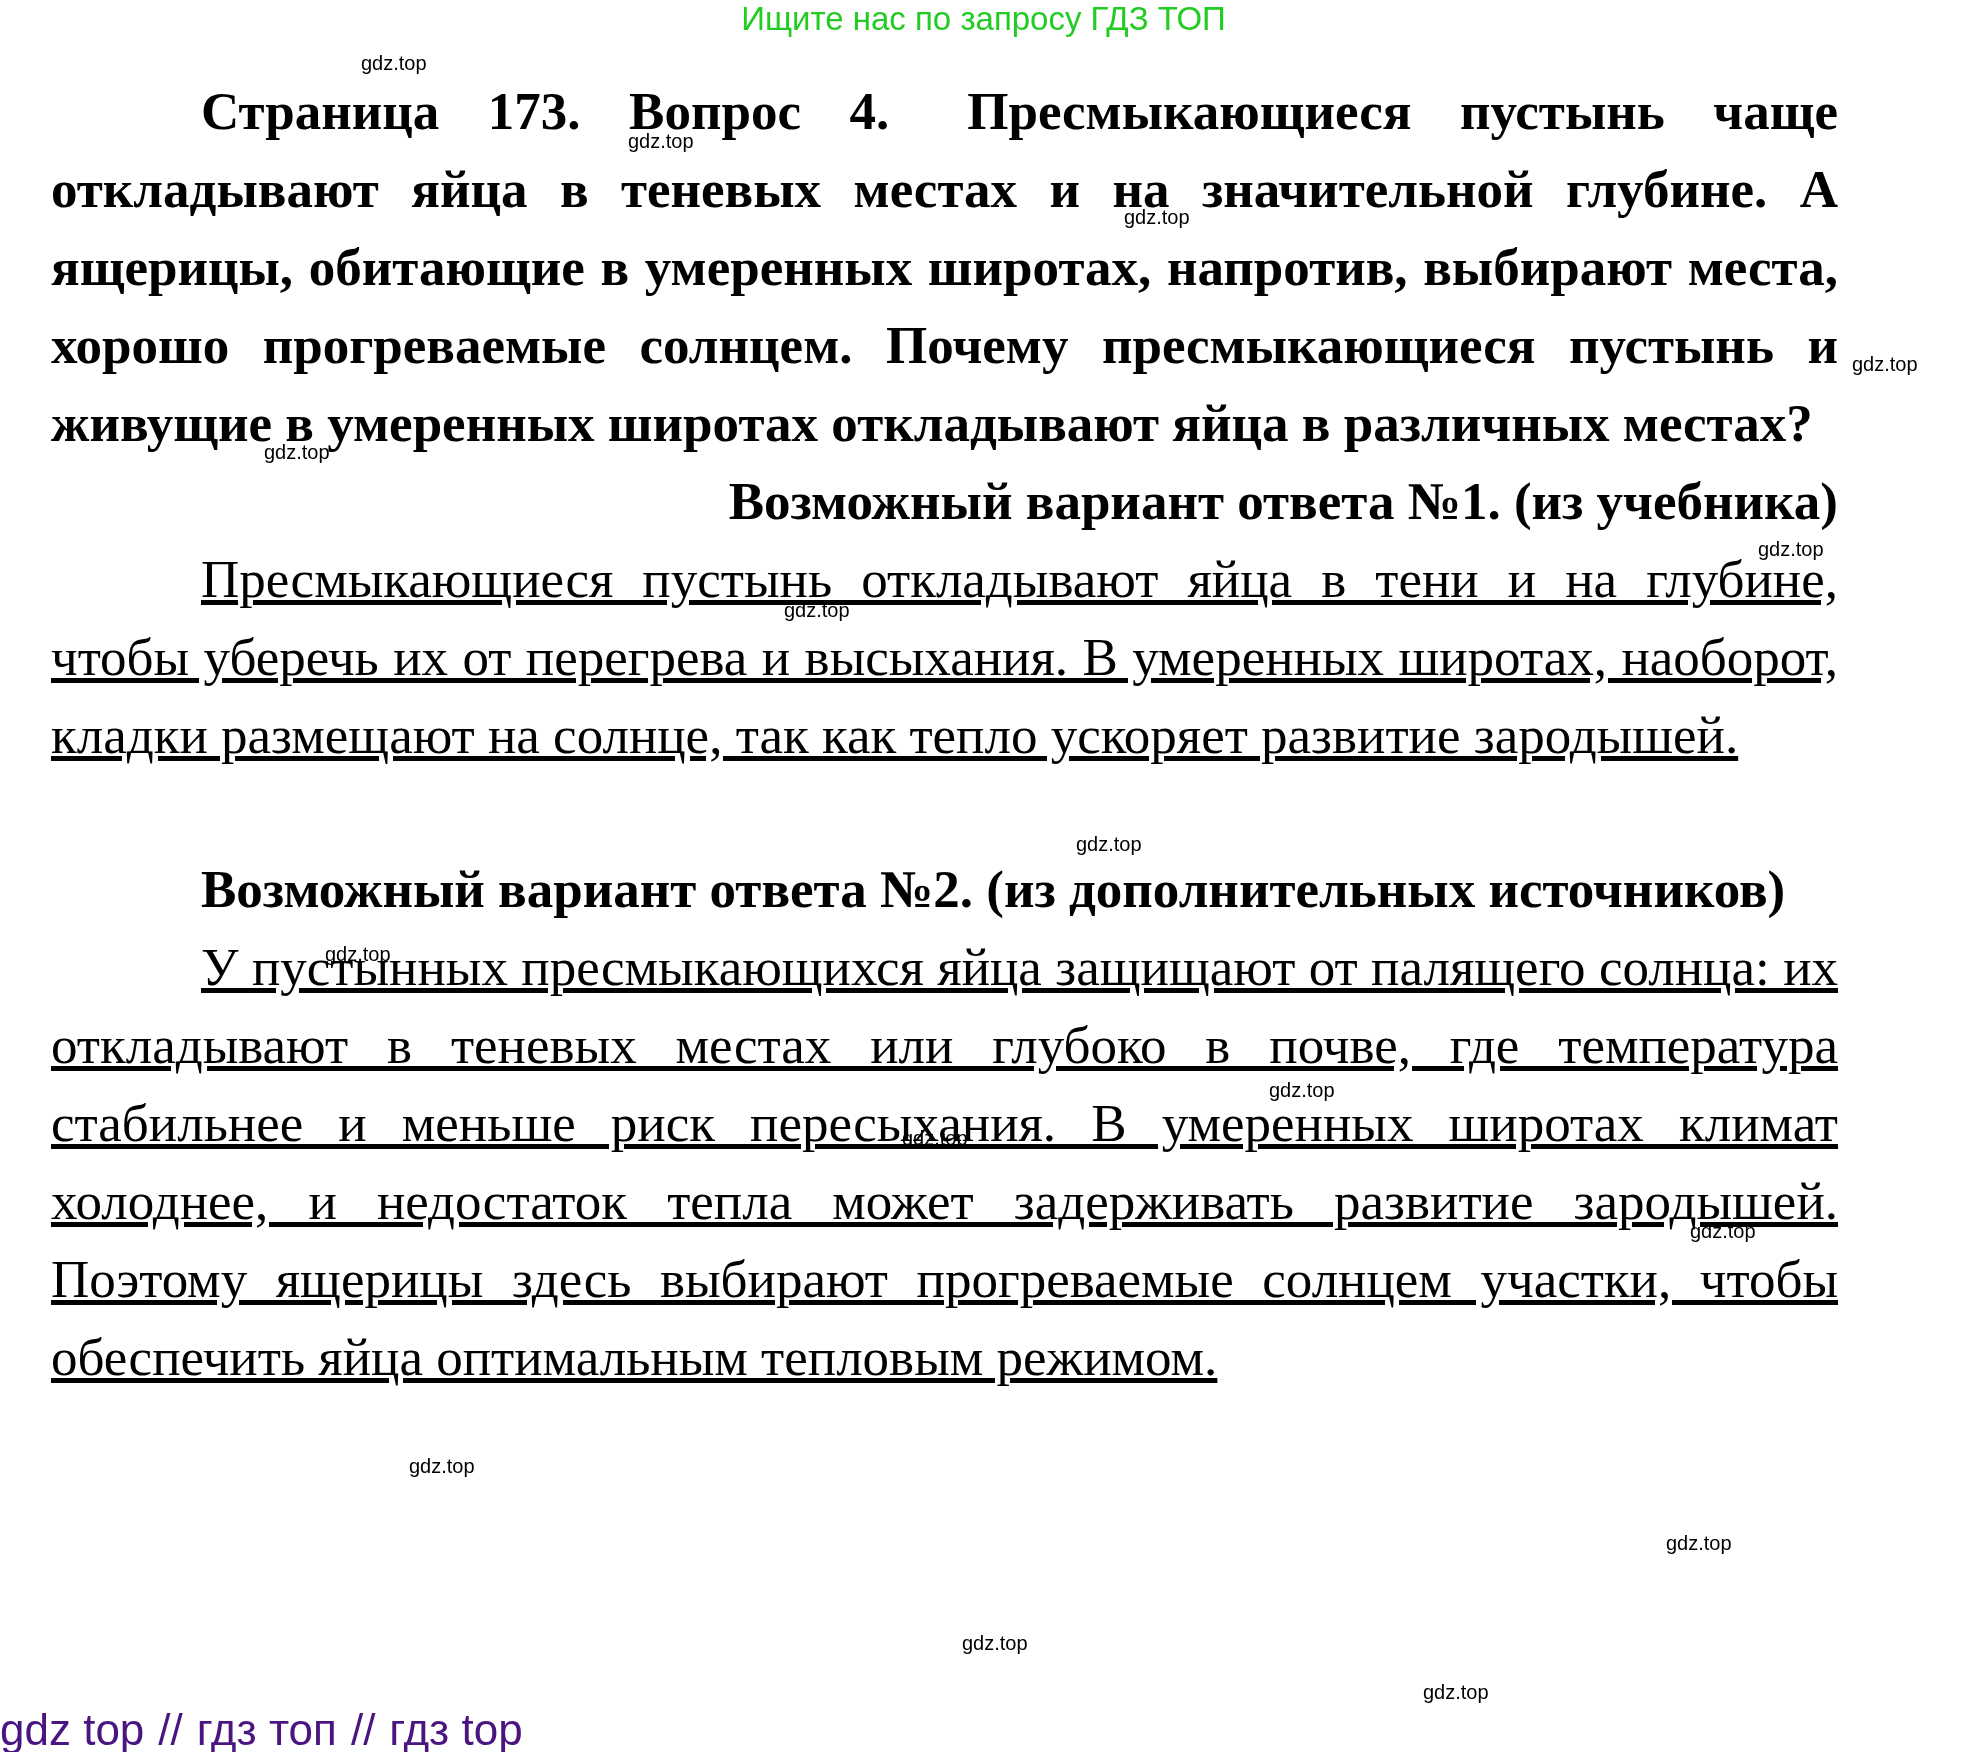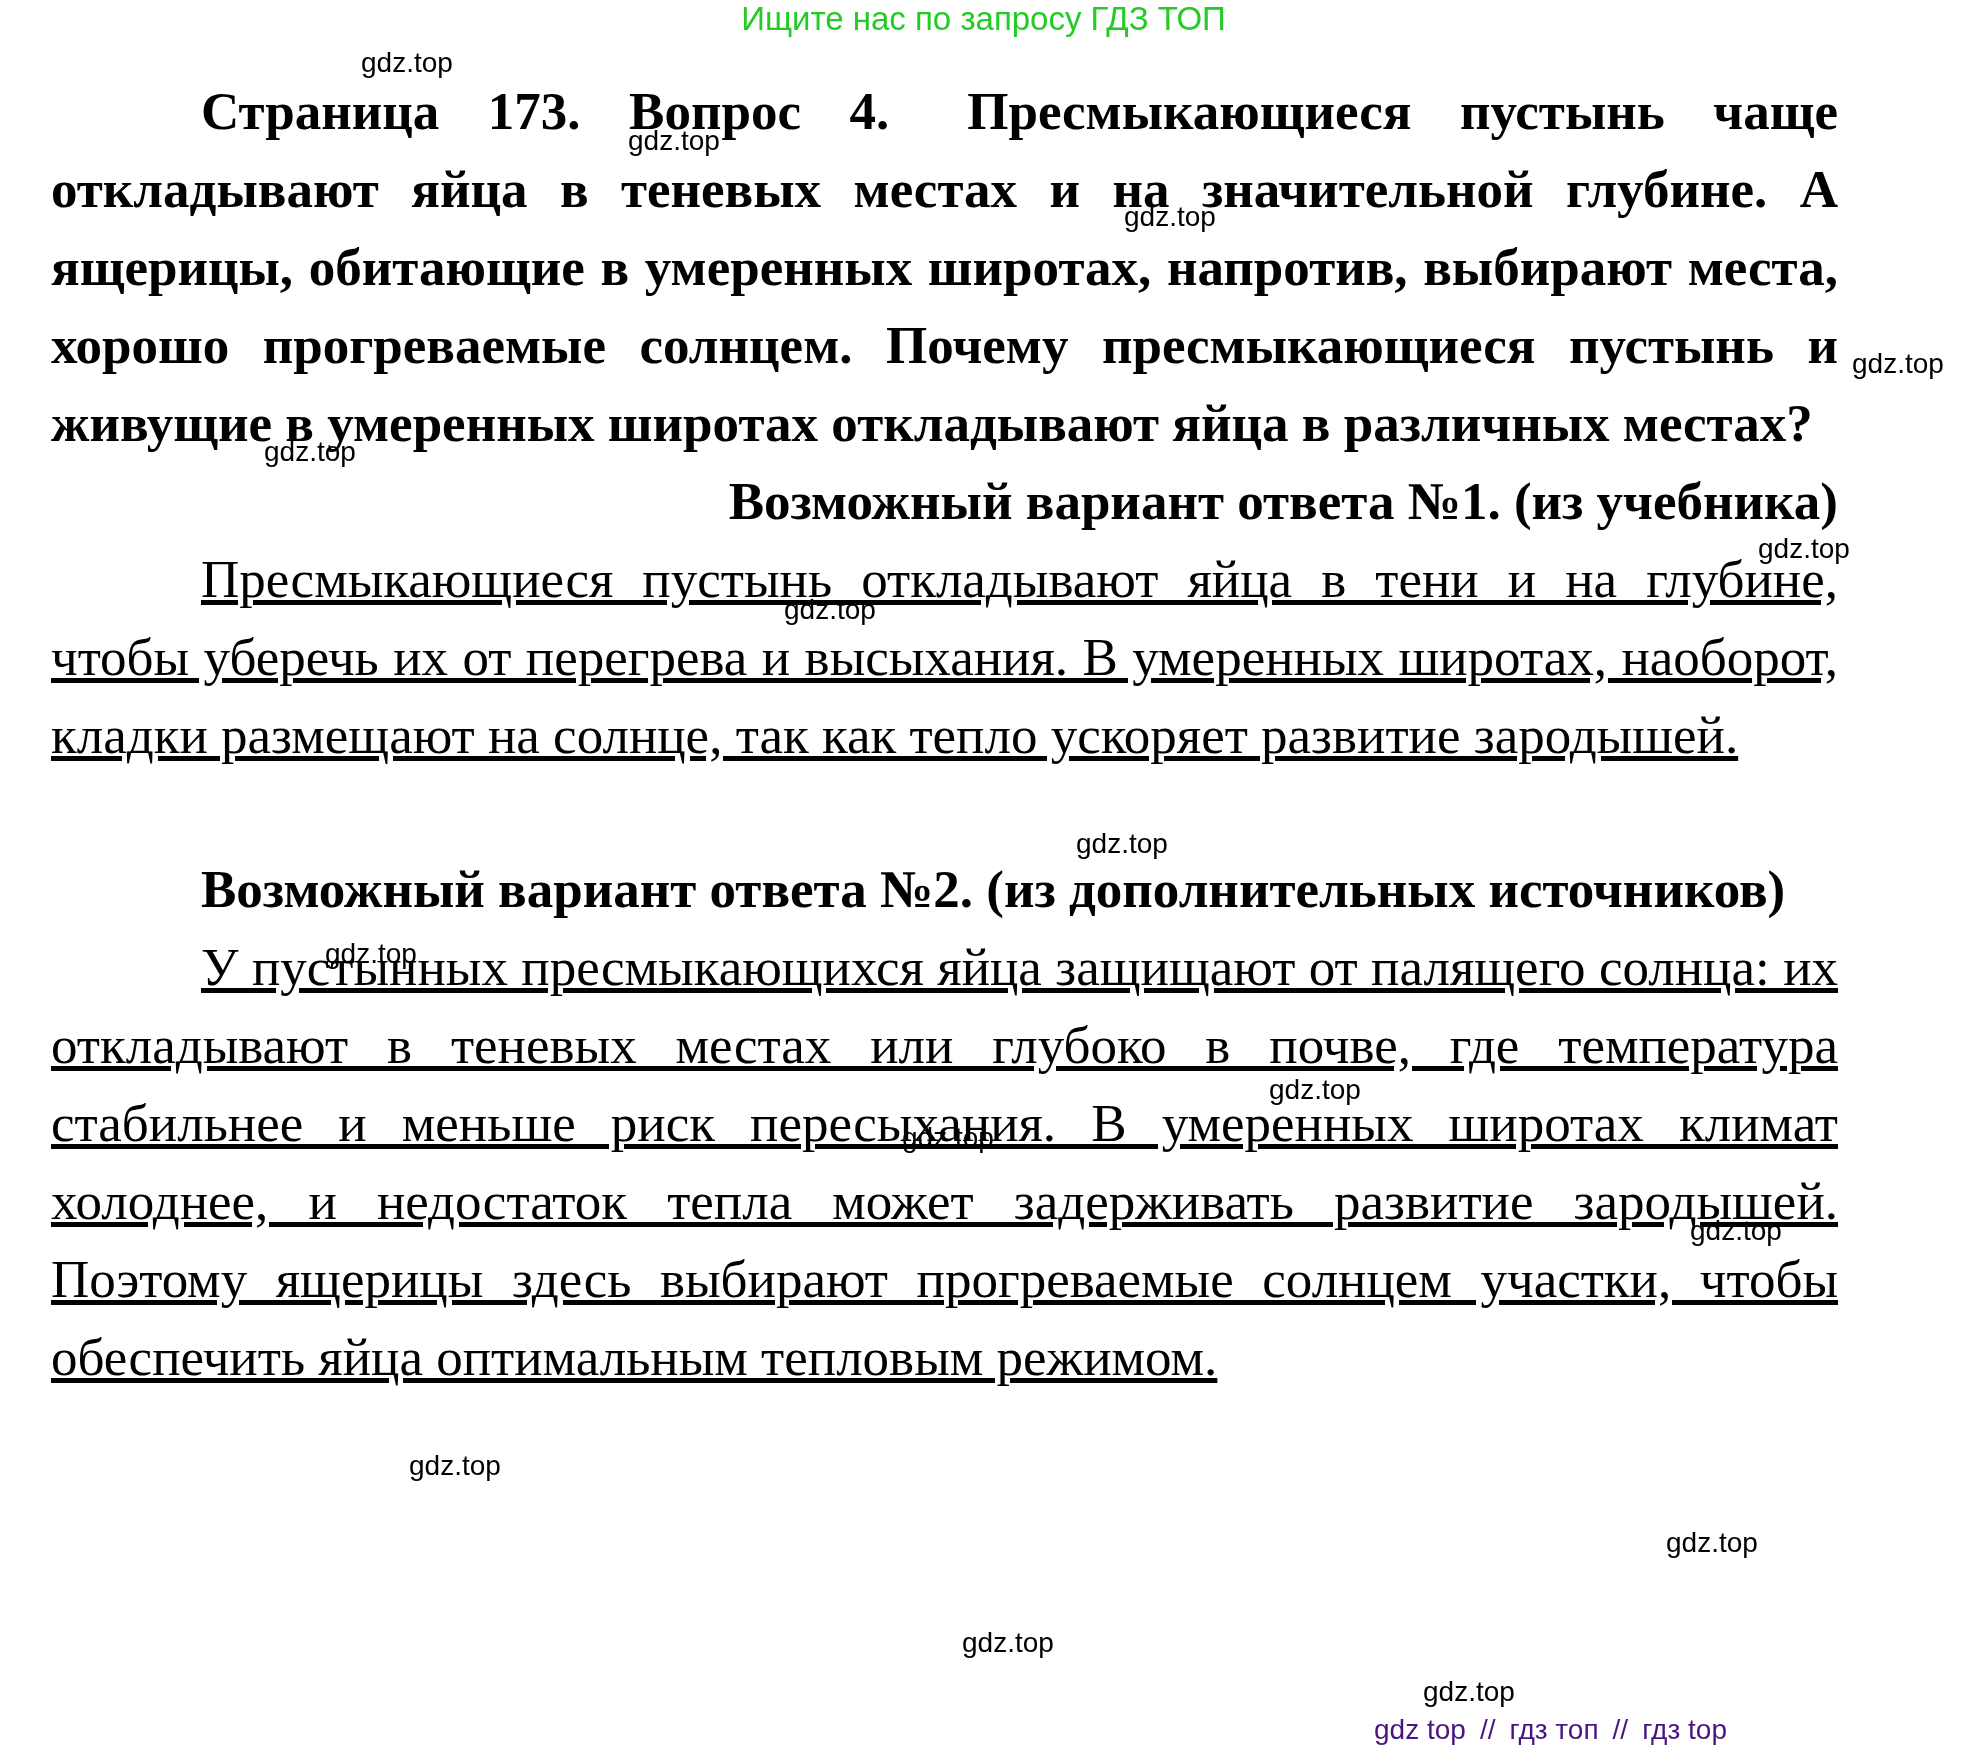--- a/index.html
+++ b/index.html
@@ -15,25 +15,25 @@
       font-size: 53px; line-height: 78px;
     }
     .question { font-weight: bold; text-align: justify; text-align-last: left; margin: 0; }
     .question .lead { padding-left: 150px; }
     .ans-heading { font-weight: bold; margin: 0; padding-left: 150px; text-align: right; }
     .ans-heading.justify { text-align: justify; }
     .ans-body { margin: 0; text-indent: 150px; text-align: justify; text-align-last: left; text-decoration: underline; }
     .spacer { height: 76px; }
     .wm {
       position: absolute; font-family: "Liberation Sans", sans-serif;
-      font-size: 28px; color: #000; line-height: 30px; white-space: nowrap;
+      font-size: 20px; color: #000; line-height: 30px; white-space: nowrap;
     }
     .footer {
-      position: absolute; left: 0; width: 1727px; top: 1710px; text-align: right;
-      font-family: "Liberation Sans", sans-serif; font-size: 28px; color: #4a1580;
+      position: absolute; left: 0; width: 1727px; top: 1710px; text-align: left;
+      font-family: "Liberation Sans", sans-serif; font-size: 44px; color: #4a1580;
       line-height: 40px;
     }
     .footer .sep { padding: 0 14px; }
   </style>
 </head>
 <body>
 
 <div class="promo">Ищите нас по запросу ГДЗ ТОП</div>
 
 <div class="page">

